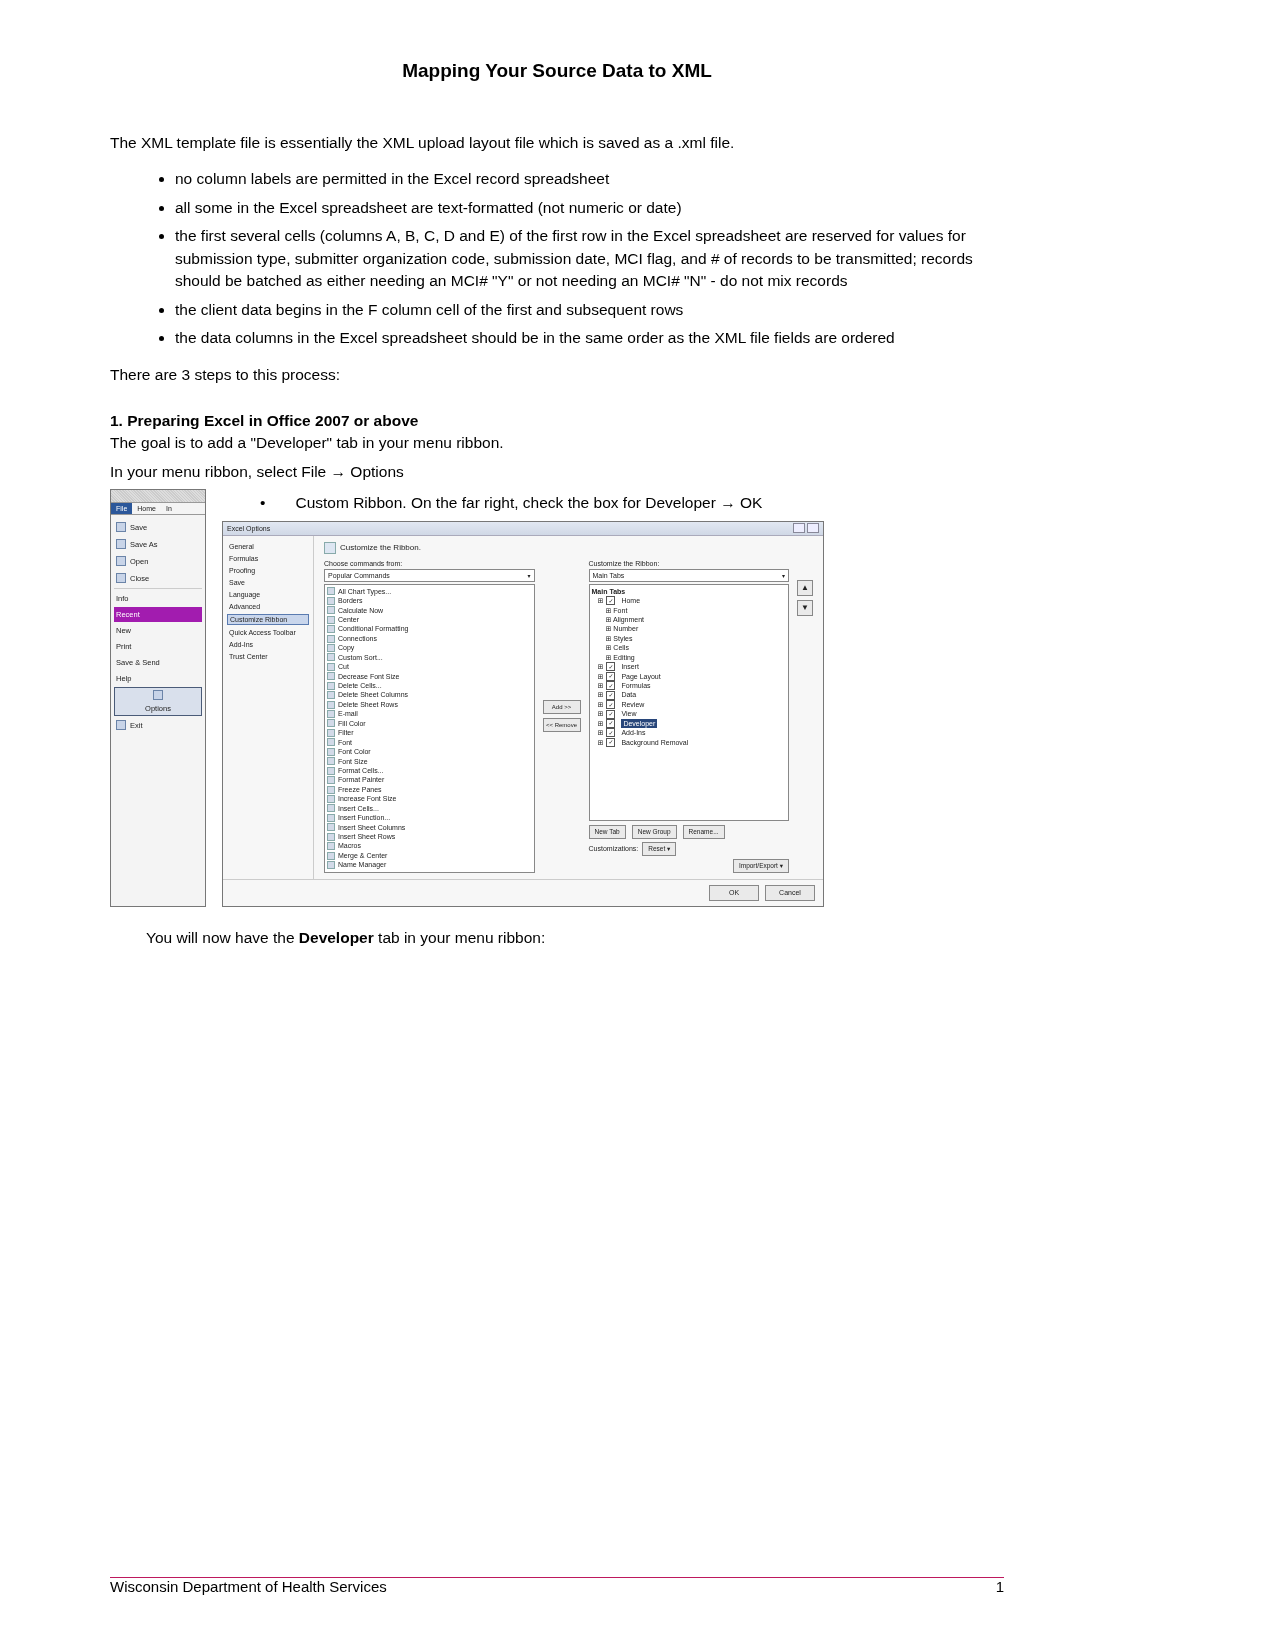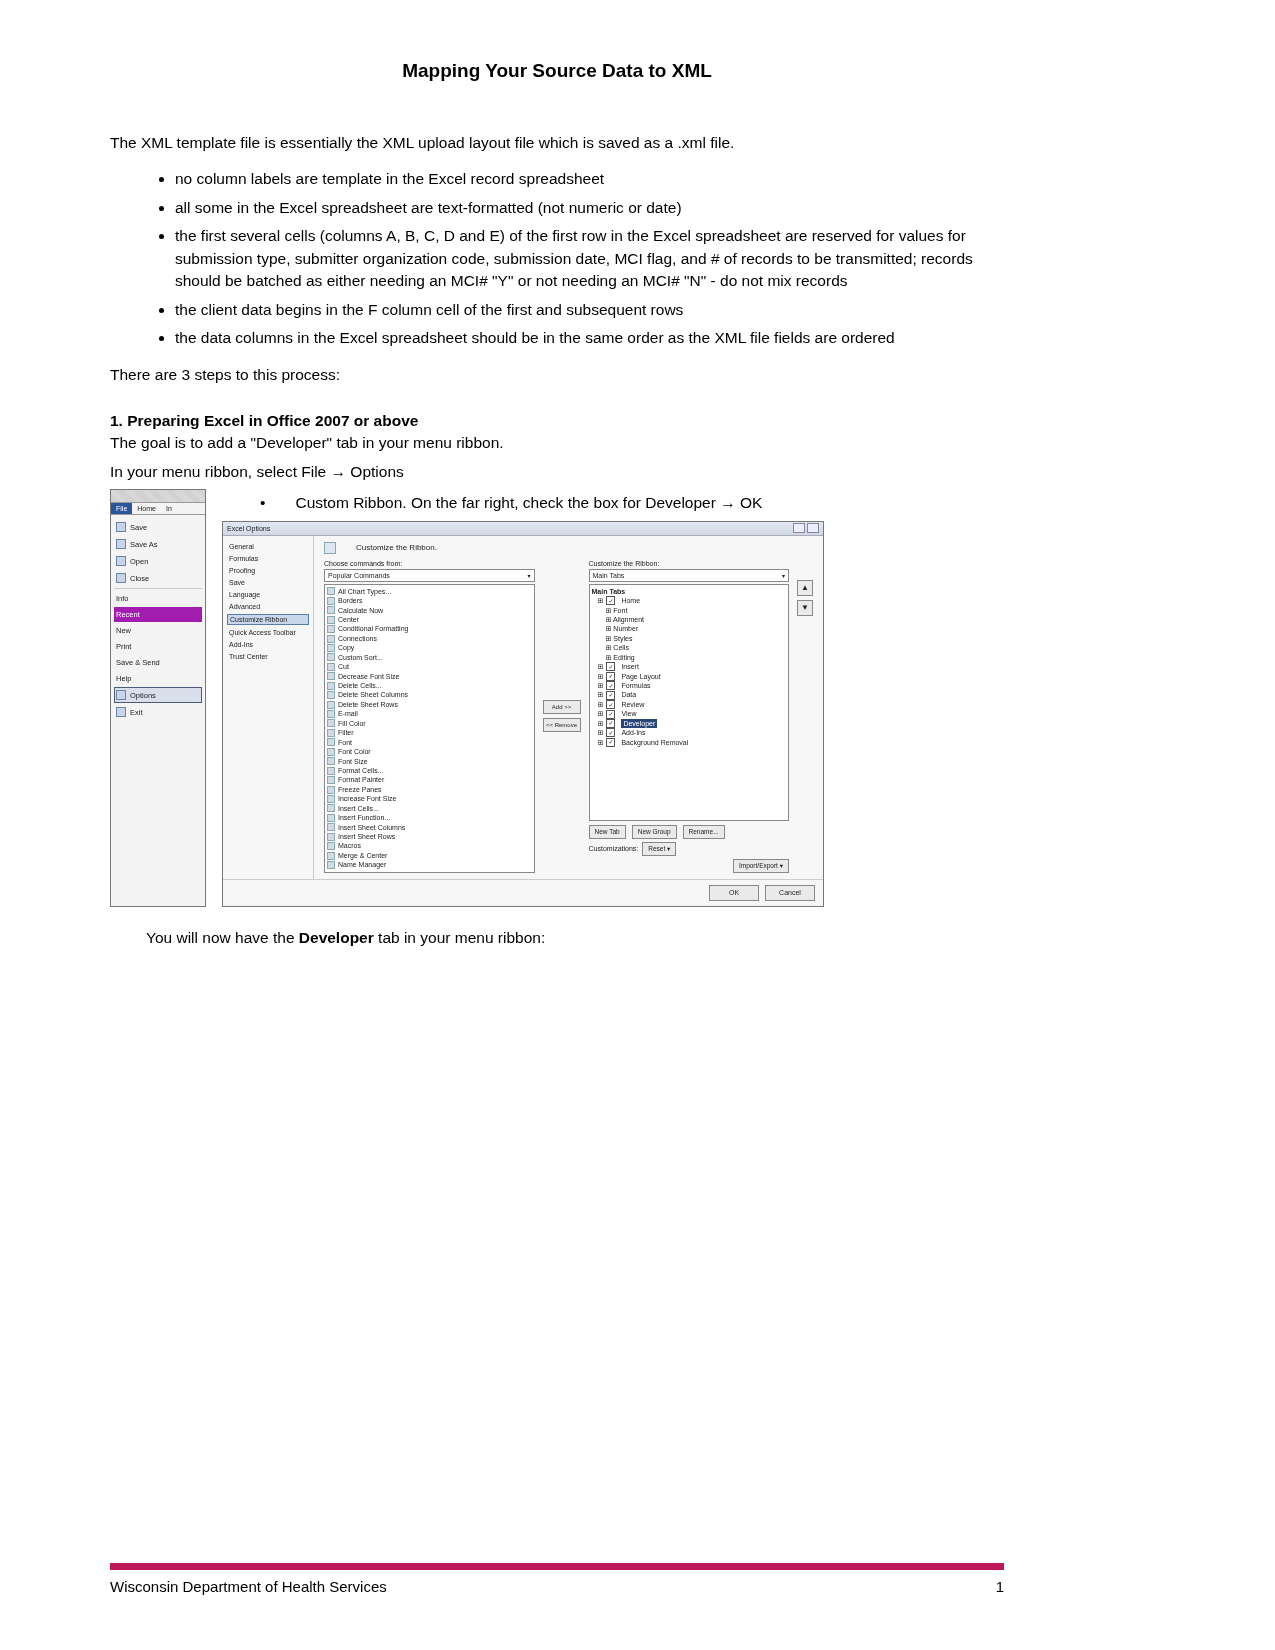--- a/index.html
+++ b/index.html
@@ -92,20 +92,21 @@
   }
   .file-menu .divider { height:1px; background:#ccc; margin:2px 0; }
   .file-menu .item.hl {
     background: #a21caf;
     color: #fff;
   }
   .file-menu .item.selected {
     border: 1px solid #4a5b78;
     background: #d9e0ec;
     padding: 2px 1px;
+    flex-direction: column;
   }
   
   .right-col { flex: 1; margin-left: 10px; }
   .ribbon-bullet {
     display: flex;
     gap: 30px;
     margin: 3px 0 6px 0;
     line-height: 1.45;
   }
   .ribbon-bullet .dot { margin-left: 38px; }
@@ -148,21 +149,21 @@
   }
   .opt-main {
     flex: 1;
     padding: 6px 10px;
     display: flex;
     flex-direction: column;
   }
   .opt-main .heading {
     display: flex;
     align-items: center;
-    gap: 20px;
+    gap: 4px;
     margin-bottom: 6px;
     font-size: 8px;
   }
   .opt-main .heading .hicon {
     width:10px; height:10px; background:#dde6f2; border:1px solid #8aa;
   }
   .opt-columns { display: flex; gap: 8px; flex:1; }
   .opt-col { flex: 1; display:flex; flex-direction:column; }
   .opt-col .col-label { margin-bottom: 2px; font-size:7px; }
   .dd { height:11px; border:1px solid #888; background:#fff; padding:0 3px; display:flex; align-items:center; justify-content:space-between;}
@@ -198,37 +199,36 @@
   }
   .opt-footer .fbtn{ width:48px; height:14px; border:1px solid #888; background:#eaeaea; display:flex; align-items:center; justify-content:center; font-size:7px;}
   .updown { display:flex; flex-direction:column; gap:4px; justify-content:flex-start; padding-top:20px;}
   .updown .ud{ width:14px; height:14px; border:1px solid #888; background:#eaeaea; display:flex; align-items:center; justify-content:center; font-size:8px;}
   .after-para { margin-top: 20px; margin-left: 36px; }
   .footer {
     position: absolute;
     left: 110px;
     right: 110px;
     bottom: 55px;
-    border-top: 7px solid #be185d;
-    padding-top: 8px;
+    border-top: 1px solid #be185d;
     display: flex;
     justify-content: space-between;
     font-size: 15px;
   }
 </style>
 </head>
 <body>
 
 <div class="page">
   <div class="title">Mapping Your Source Data to XML</div>
 
   <p class="para">The XML template file is essentially the XML upload layout file which is saved as a .xml file.</p>
 
   <ul class="bullets">
-    <li>no column labels are template in the Excel record spreadsheet</li>
+    <li>no column labels are permitted in the Excel record spreadsheet</li>
     <li>all some in the Excel spreadsheet are text-formatted (not numeric or date)</li>
     <li>the first several cells (columns A, B, C, D and E) of the first row in the Excel spreadsheet are reserved for values for submission type, submitter organization code, submission date, MCI flag, and # of records to be transmitted; records should be batched as either needing an MCI# "Y" or not needing an MCI# "N" - do not mix records</li>
     <li>the client data begins in the F column cell of the first and subsequent rows</li>
     <li>the data columns in the Excel spreadsheet should be in the same order as the XML file fields are ordered</li>
   </ul>
 
   <p class="para">There are 3 steps to this process:</p>
 
   <div class="section-head">1.   Preparing Excel in Office 2007 or above</div>
   <p class="para">The goal is to add a "Developer" tab in your menu ribbon.</p>

